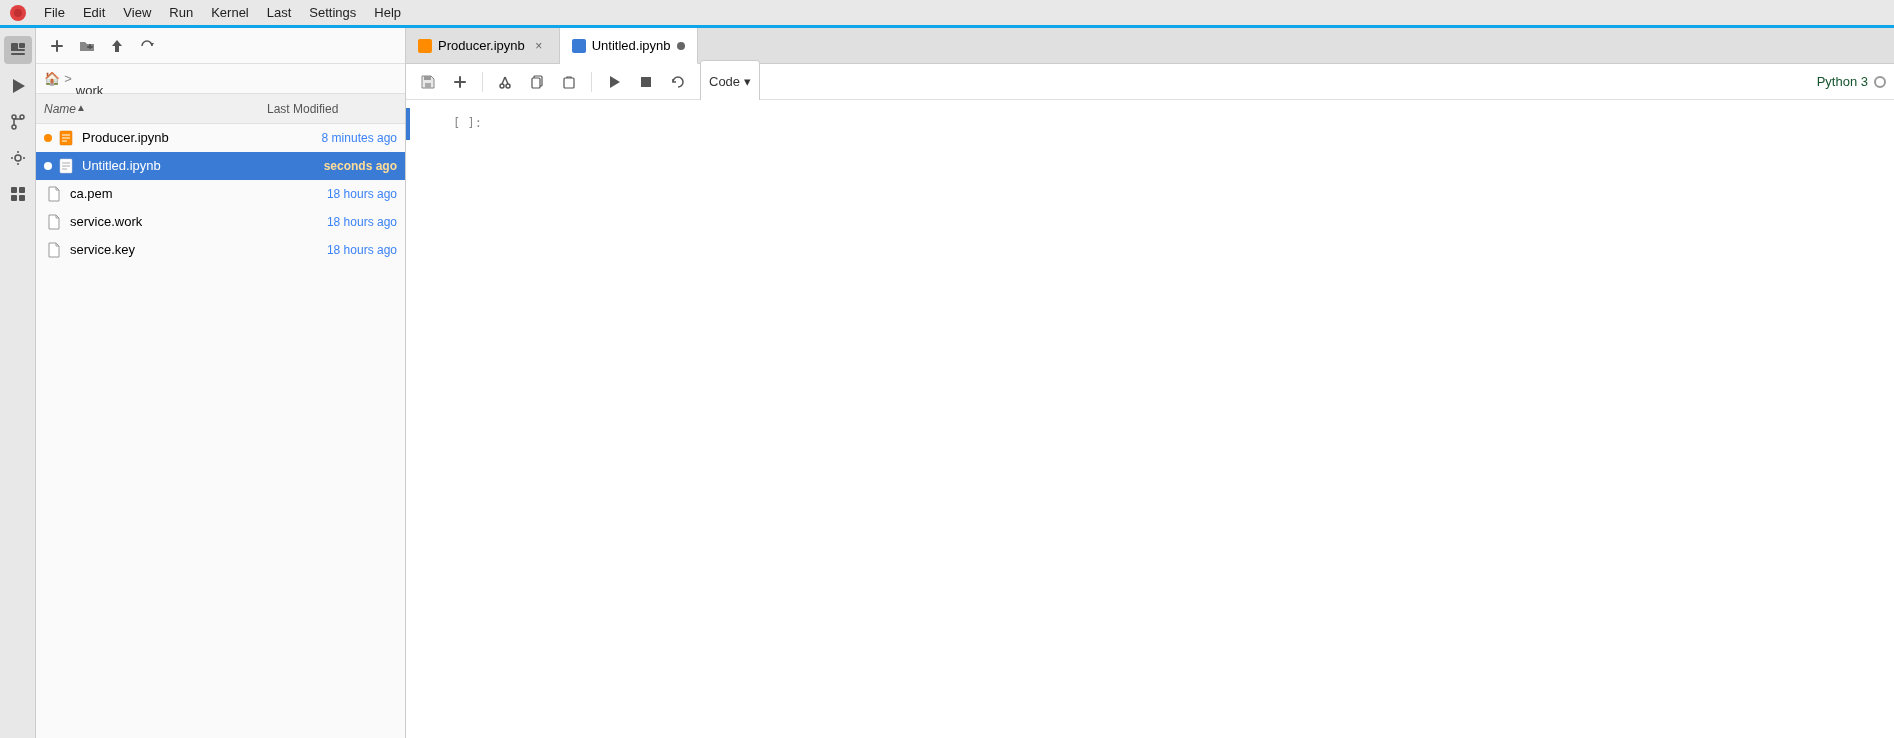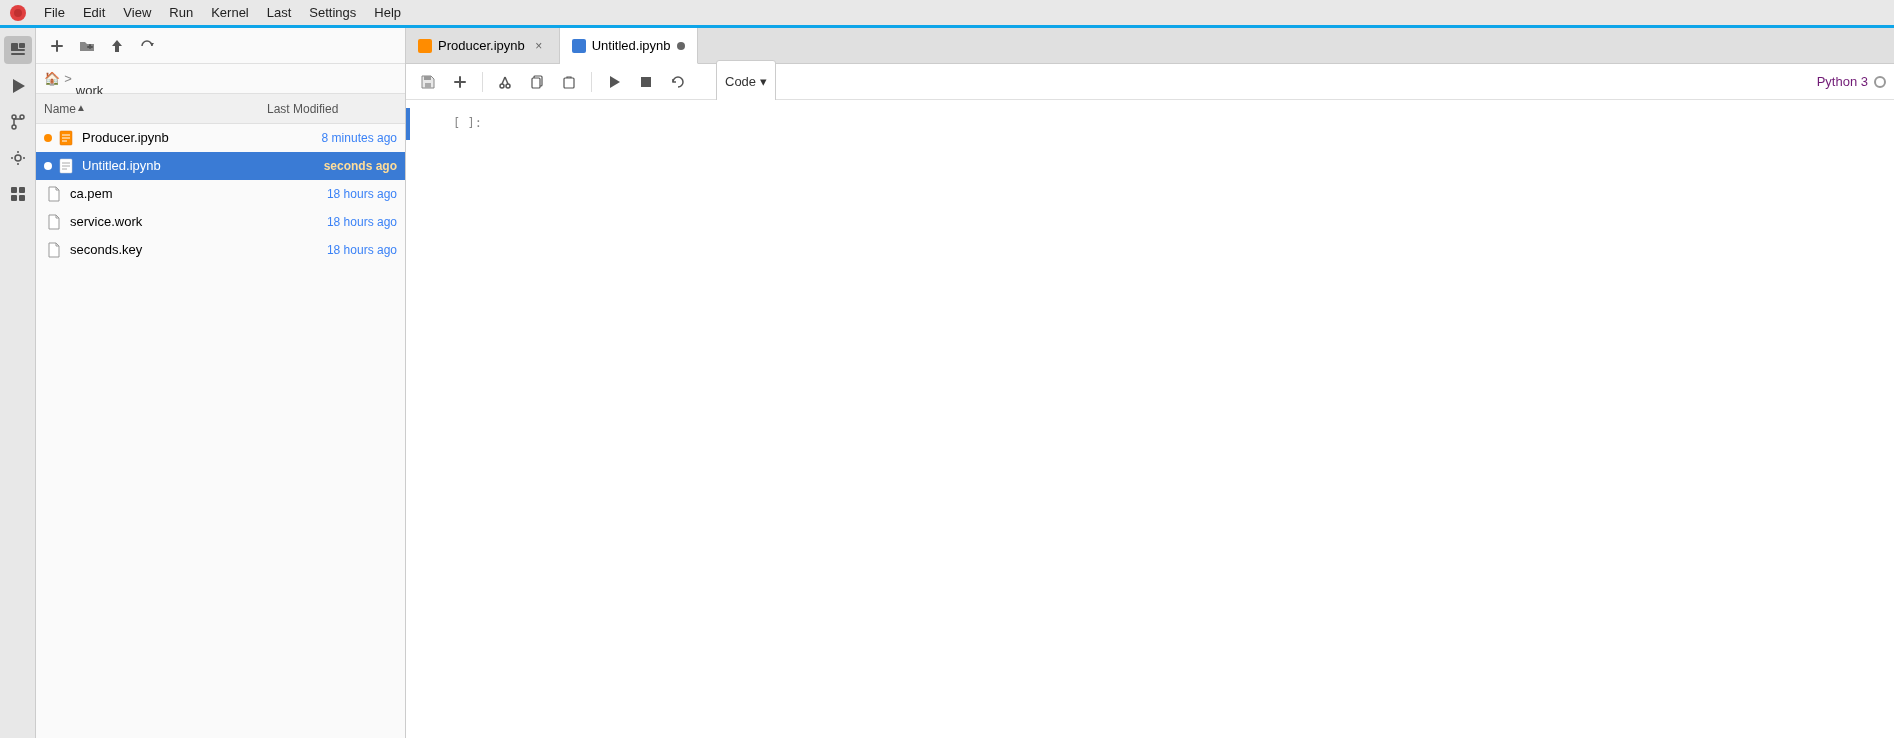--- a/index.html
+++ b/index.html
@@ -134,20 +134,21 @@
       color: #555;
       background: #f0f0f0;
       flex-shrink: 0;
     }
     .fb-header-name {
       flex: 1;
       display: flex;
       align-items: flex-start;
       gap: 0;
       cursor: pointer;
+      font-style: italic;
     }
     .fb-header-modified {
       width: 130px;
       text-align: left;
     }
 
     
     .fb-list {
       flex: 1;
       overflow-y: auto;
@@ -301,29 +302,29 @@
       display: flex;
       align-items: center;
       gap: 4px;
       padding: 13px 8px;
       border: 1px solid #ccc;
       border-radius: 3px;
       cursor: pointer;
       background: #fff;
       font-size: 13px;
       color: #333;
-      margin-left: 20px;
+      margin-left: 4px;
     }
     .nb-kernel-status {
       margin-left: auto;
       display: flex;
       align-items: center;
       gap: 6px;
       font-size: 13px;
-      color: #701a75;
+      color: #14532d;
     }
     .kernel-circle {
       width: 12px;
       height: 12px;
       border-radius: 50%;
       border: 2px solid #999;
       background: transparent;
     }
 
     
@@ -522,21 +523,21 @@
         <div class="fb-item-modified">18 hours ago</div>
       </div>
 
       <div class="fb-item">
         <div class="fb-item-icon">
           <svg width="12" height="16" viewBox="0 0 12 16" fill="none">
             <path d="M1 1h7l3 3v11H1z" fill="white" stroke="#999" stroke-width="1"></path>
             <path d="M8 1v3h3" fill="none" stroke="#999" stroke-width="1"></path>
           </svg>
         </div>
-        <div class="fb-item-name">seconds.key</div>
+        <div class="fb-item-name">service.key</div>
         <div class="fb-item-modified">18 hours ago</div>
       </div>
     </div>
   </div>
 
   <div class="notebook-area">
 
     <div class="tab-bar">
 
       <div class="tab">

